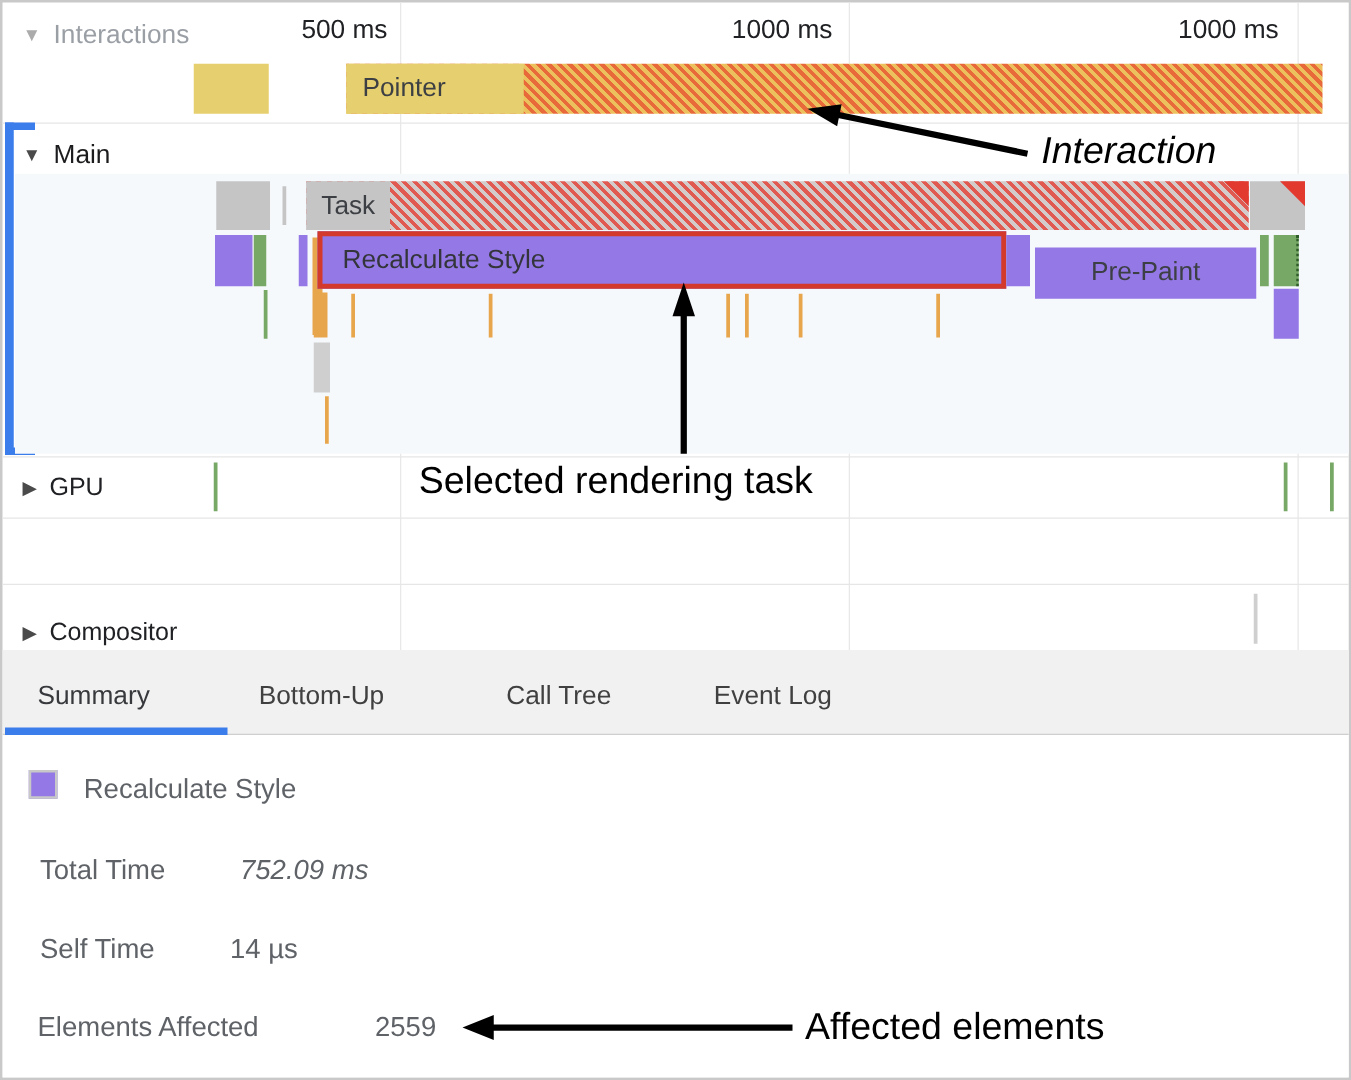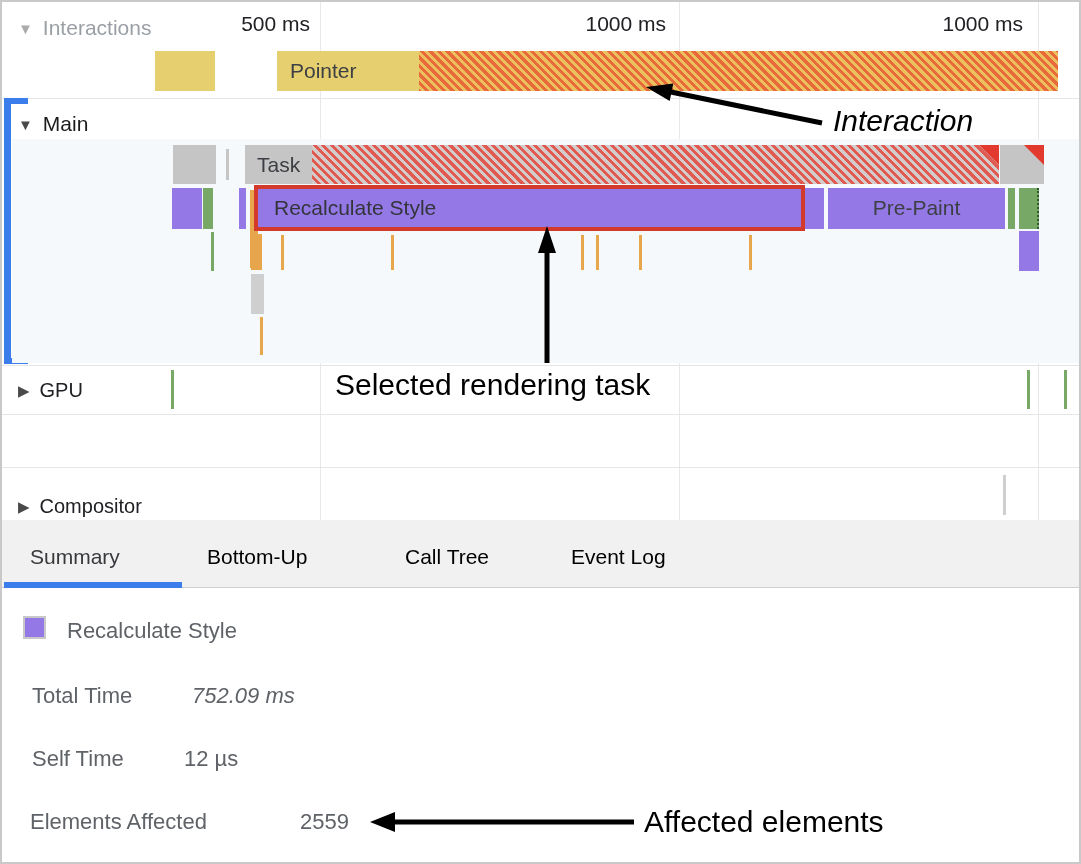--- a/index.html
+++ b/index.html
@@ -26,21 +26,21 @@
   .corner-tri{position:absolute; width:0; height:0; border-top:20px solid #e23a2e; border-left:20px solid transparent;}
   .flame-bg{position:absolute; left:10px; top:137px; width:1069px; height:224px; background:#f6f9fc;}
   .main-bracket{position:absolute; left:2px; top:96px; width:24px; height:266px; box-sizing:border-box;
     border-left:7px solid var(--accent_blue,#3b7deb); border-top:6px solid var(--accent_blue,#3b7deb); border-bottom:6px solid var(--accent_blue,#3b7deb);}
   .selected-bar{position:absolute; left:252px; top:183px; width:551px; height:46px; box-sizing:border-box;
     border:4px solid var(--selection_red,#d33a2b); background:var(--purple,#9378e6);}
   .selected-bar .bar-label{position:absolute; left:16px; top:0; line-height:37px; color:#33353a;}
   .annotation{position:absolute; font-size:30px; color:#000; white-space:nowrap;}
   .arrow-overlay{position:absolute; left:0; top:0; width:1077px; height:860px; pointer-events:none;}
   .tabbar{position:absolute; left:0; top:518px; width:1077px; height:68px; background:#f1f1f1; border-bottom:1px solid #cfcfcf; box-sizing:border-box;}
-  .tab{position:absolute; top:25px; font-size:21px; color:#000000; cursor:default;}
+  .tab{position:absolute; top:25px; font-size:21px; color:#404040; cursor:default;}
   .tab.active{color:#37393c;}
   .tab-underline{position:absolute; left:2px; top:62px; width:178px; height:6px; background:var(--accent_blue,#3b7deb);}
   .summary-area{position:absolute; left:0; top:586px; width:1077px; height:274px; background:#fff;}
   .sum-text{position:absolute; font-size:22px; color:#5f6368; white-space:nowrap;}
   .legend-swatch{position:absolute; left:21px; top:28px; width:19px; height:19px; background:var(--purple,#9378e6); border:2px solid #c8c8c8;}
 </style>
 </head>
 <body>
 
 <div class="screen">
@@ -83,21 +83,21 @@
 
   <div class="bar purple" style="left:170px; top:186px; width:30px; height:41px;"></div>
   <div class="bar green" style="left:201px; top:186px; width:10px; height:41px;"></div>
   <div class="bar purple" style="left:237px; top:186px; width:7px; height:41px;"></div>
   <div class="bar orange" style="left:248px; top:188px; width:8px; height:78px;"></div>
 
   <div class="selected-bar">
     <div class="bar-label">Recalculate Style</div>
   </div>
   <div class="bar purple" style="left:803px; top:186px; width:19px; height:41px;"></div>
-  <div class="bar purple" style="left:826px; top:186px; width:177px; height:41px; text-align:center;">
+  <div class="bar purple" style="left:826px; top:196px; width:177px; height:41px; text-align:center;">
     <span class="bar-label">Pre-Paint</span>
   </div>
   <div class="bar green" style="left:1006px; top:186px; width:7px; height:41px;"></div>
   <div class="bar green" style="left:1017px; top:186px; width:20px; height:41px; border-right:2px dotted #2f5d2a;"></div>
   <div class="bar purple" style="left:1017px; top:229px; width:20px; height:40px;"></div>
 
   <div class="bar green" style="left:209px; top:230px; width:3px; height:39px;"></div>
   <div class="bar orange" style="left:249px; top:232px; width:11px; height:36px;"></div>
   <div class="bar orange" style="left:279px; top:233px; width:3px; height:35px;"></div>
   <div class="bar orange" style="left:389px; top:233px; width:3px; height:35px;"></div>
@@ -136,21 +136,21 @@
   </div>
 
   <div class="summary-area">
     <div class="legend-swatch"></div>
     <div class="sum-text" style="left:65px; top:30px;">Recalculate Style</div>
 
     <div class="sum-text" style="left:30px; top:95px;">Total Time</div>
     <div class="sum-text" style="left:190px; top:95px;font-style:italic;">752.09 ms</div>
 
     <div class="sum-text" style="left:30px; top:158px;">Self Time</div>
-    <div class="sum-text" style="left:182px; top:158px;">12 µs</div>
+    <div class="sum-text" style="left:182px; top:158px;">14 µs</div>
 
     <div class="sum-text" style="left:28px; top:221px;">Elements Affected</div>
     <div class="sum-text" style="left:298px; top:221px;">2559</div>
   </div>
 
   <svg class="arrow-overlay" viewBox="0 0 1077 860">
     <line x1="820" y1="121" x2="664" y2="89" stroke="#000" stroke-width="5"></line>
     <polygon points="644,85 671.3,81.4 667.7,99" fill="#000"></polygon>
     <line x1="545" y1="361" x2="545" y2="248" stroke="#000" stroke-width="5"></line>
     <polygon points="545,224 536,251 554,251" fill="#000"></polygon>

